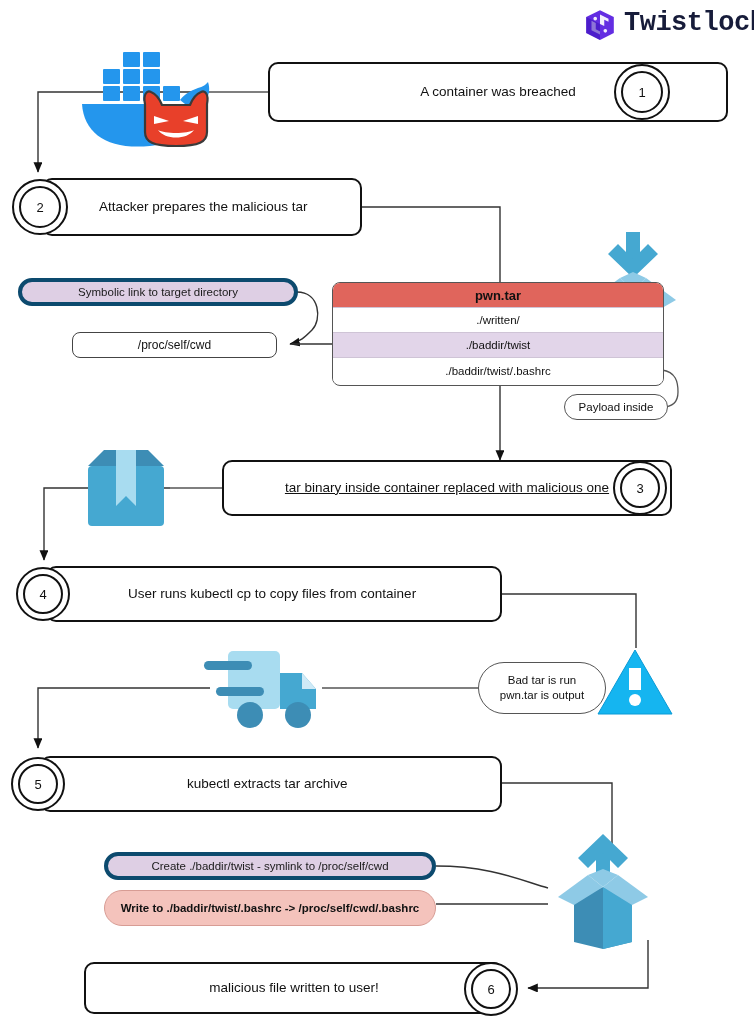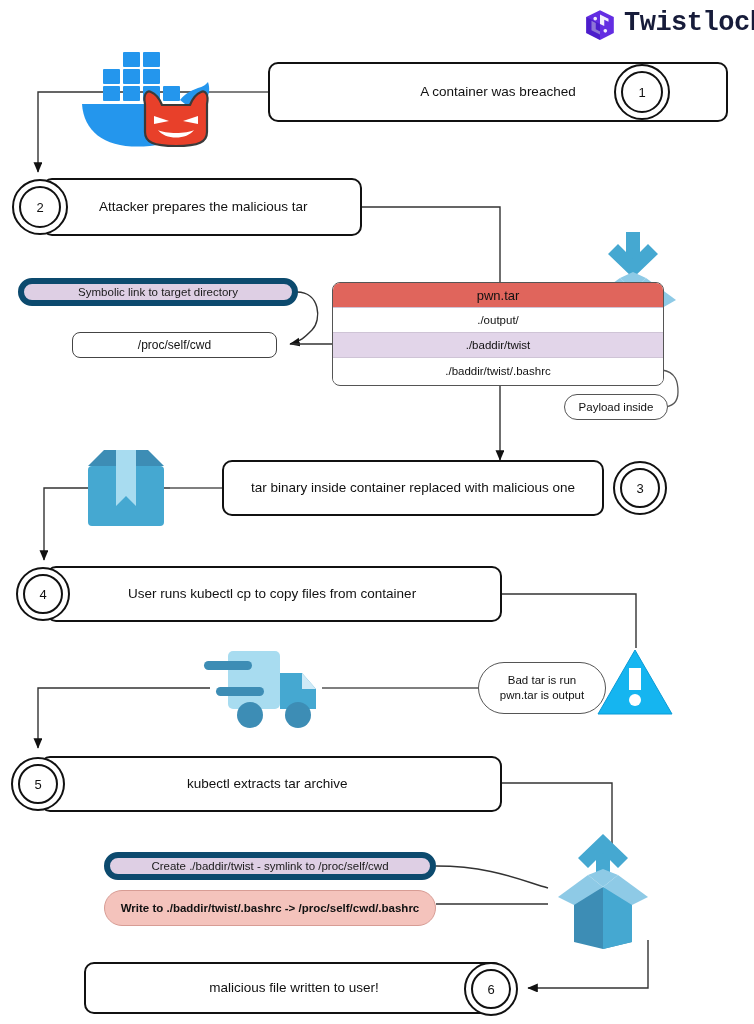--- a/index.html
+++ b/index.html
@@ -55,21 +55,21 @@
 
   
   .pill{
     box-sizing:border-box;
     border-radius:999px;
     display:flex;align-items:center;justify-content:center;
     text-align:center;
     font-size:11.5px;
     z-index:4;
   }
-  .pill.purple{background:#DECFE4;border:6px solid #0c4a6e;color:#1a1a1a;}
+  .pill.purple{background:#DECFE4;border:4px solid #0c4a6e;color:#1a1a1a;}
   .pill.pink{background:#F4C3BC;border:1px solid #d79c94;color:#111;font-weight:bold;}
   .pill.white{background:#fff;border:1.6px solid #555;color:#111;}
 
   
   .tar{
     box-sizing:border-box;
     border:1.6px solid #555;
     border-radius:8px;
     overflow:hidden;
     z-index:4;
@@ -77,21 +77,21 @@
   }
   .tar .row{
     box-sizing:border-box;
     height:25px;
     display:flex;align-items:center;justify-content:center;
     font-size:11.5px;
     color:#111;
     border-bottom:1px solid #cfc4d6;
   }
   .tar .row:last-child{border-bottom:none;}
-  .tar .row.head{background:#E0655C;font-weight:normal;font-size:13px;}
+  .tar .row.head{background:#E0655C;font-weight:bold;font-size:13px;}
   .tar .row.lav{background:#E2D5E9;}
   .tar .row.wht{background:#ffffff;}
 
   
   .rectbox{
     box-sizing:border-box;
     border:1.6px solid #444;
     border-radius:8px;
     background:#fff;
     display:flex;align-items:center;justify-content:center;
@@ -217,21 +217,21 @@
   <div class="abs pill purple" style="left:18px;top:278px;width:280px;height:28px;">
     <span>Symbolic link to target directory</span>
   </div>
 
   <div class="abs rectbox" style="left:72px;top:332px;width:205px;height:26px;">
     <span>/proc/self/cwd</span>
   </div>
 
   <div class="abs tar" style="left:332px;top:282px;width:332px;height:104px;">
     <div class="row head">pwn.tar</div>
-    <div class="row wht">./output/</div>
+    <div class="row wht">./written/</div>
     <div class="row lav">./baddir/twist</div>
     <div class="row wht">./baddir/twist/.bashrc</div>
   </div>
 
   <div class="abs icons" style="left:568px;top:228px;width:130px;height:140px;">
     <svg width="130" height="140" viewBox="0 0 130 140">
       <g fill="#45A8D1">
         <path d="M58 4 L72 4 L72 34 L58 34 Z"></path>
         <path d="M40 26 L50 16 L65 31 L80 16 L90 26 L65 50 Z"></path>
       </g>
@@ -248,21 +248,21 @@
   </div>
 
   <div class="abs icons" style="left:78px;top:444px;width:96px;height:88px;">
     <svg width="96" height="88" viewBox="0 0 96 88">
       <rect x="10" y="22" width="76" height="60" rx="4" fill="#45A8D1"></rect>
       <path d="M10 22 L26 6 L70 6 L86 22 Z" fill="#3D8DB5"></path>
       <path d="M38 6 L58 6 L58 62 L48 52 L38 62 Z" fill="#A8DCF0"></path>
     </svg>
   </div>
 
-  <div class="abs flowbox" style="left:222px;top:460px;width:382px;height:56px;">
+  <div class="abs flowbox" style="left:222px;top:460px;width:450px;height:56px;text-decoration:underline;">
     <div>tar binary inside container replaced with malicious one</div>
   </div>
   <div class="abs stepnum" style="left:613px;top:461px;width:54px;height:54px;">
     <div class="inner">3</div>
   </div>
 
   <div class="abs flowbox" style="left:46px;top:566px;width:456px;height:56px;justify-content:flex-start;padding-left:80px;">
     <div>User runs kubectl cp to copy files from container</div>
   </div>
   <div class="abs stepnum" style="left:16px;top:567px;width:54px;height:54px;">

